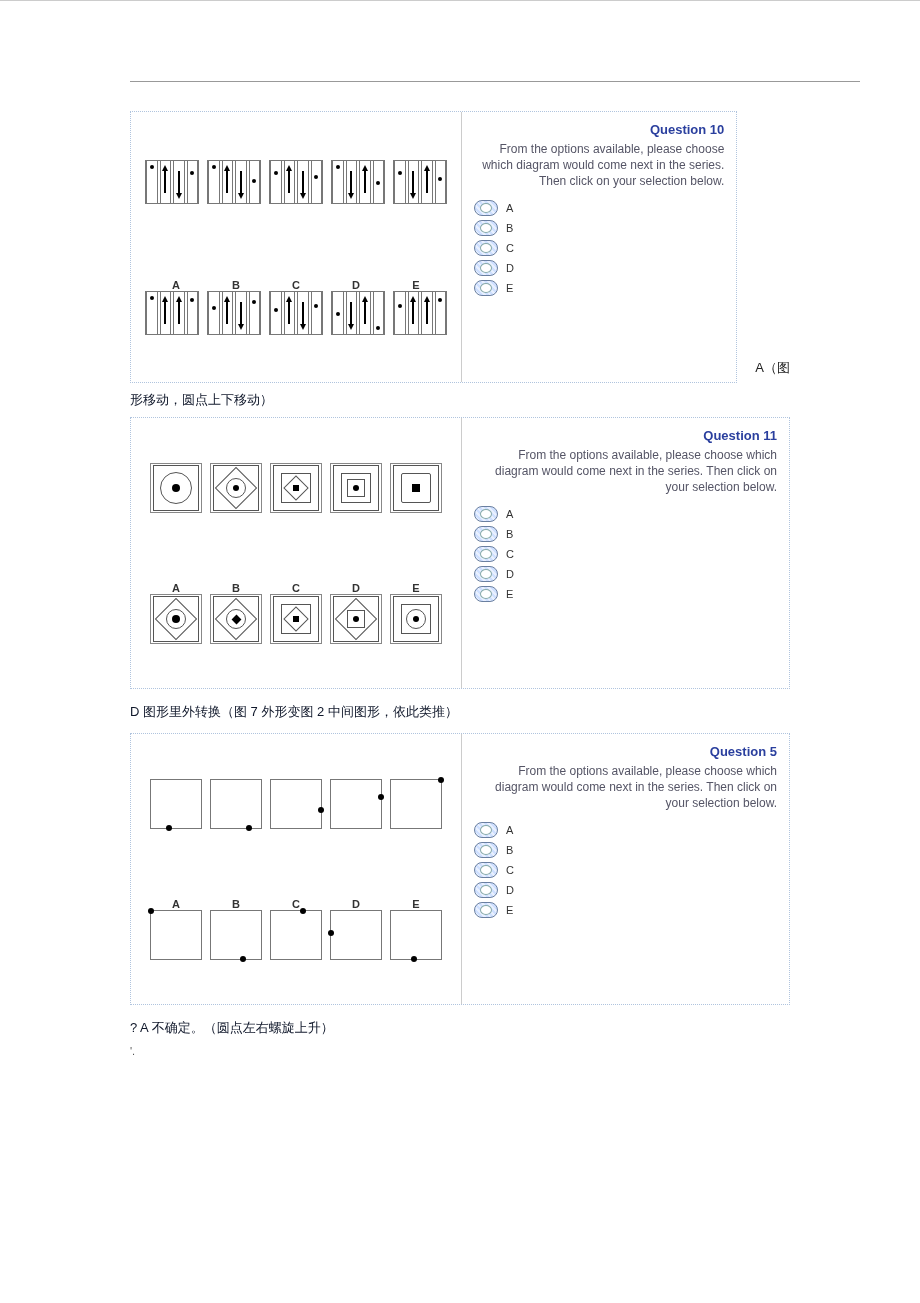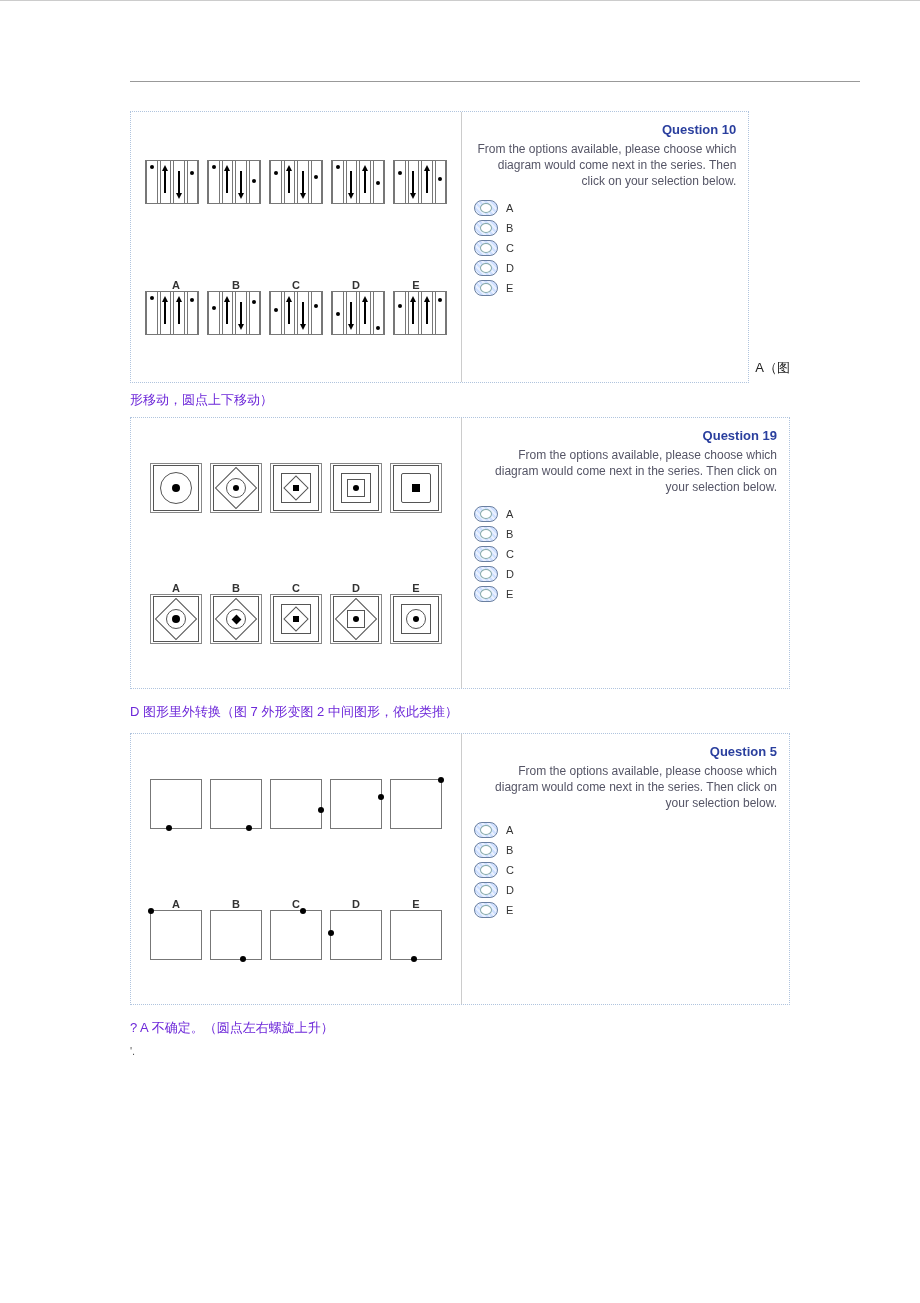--- a/index.html
+++ b/index.html
@@ -117,21 +117,21 @@
     border-radius: 50%;
     background: #fff;
     border: 1px solid #8aa;
   }
   .opt-label {
     font-size: 11px;
     color: #333;
   }
   .answer-note {
     font-size: 13px;
-    color: #6d28d9;
+    color: #0f172a;
     margin: 8px 0 0 0;
   }
   .trail-A {
     font-size: 13px;
     color: #222;
   }
   .q10-row {
     display: flex;
     align-items: flex-end;
   }
@@ -331,21 +331,21 @@
         <div class="opt">
             <div class="radio"></div>
             <span class="opt-label">D</span>
           </div>
         <div class="opt">
             <div class="radio"></div>
             <span class="opt-label">E</span>
           </div>
       </div>
     </div>
-    <div class="trail-A" style="margin-left:6px; align-self:flex-end; margin-bottom:6px;">A（图</div>
+    <div class="trail-A" style="margin-left:18px; align-self:flex-end; margin-bottom:6px;">A（图</div>
   </div>
   <div class="answer-note">形移动，圆点上下移动）</div>
 
   <div class="qblock" style="margin-top:8px;">
     <div class="diagram-area">
       <div class="diagram-placeholder">
         <div class="row">
           <div class="cell">
               <div class="sq">
                 <div class="circ">
@@ -440,21 +440,21 @@
                       <div class="dot-sm"></div>
                     </div>
                   </div>
                 </div>
               </div>
           </div>
         </div>
       </div>
     </div>
     <div class="q-panel">
-      <div class="q-title">Question 19</div>
+      <div class="q-title">Question 11</div>
       <div class="q-instr">From the options available, please choose which diagram would come next in the series. Then click on your selection below.</div>
       <div class="opt">
           <div class="radio"></div>
           <span class="opt-label">A</span>
         </div>
       <div class="opt">
           <div class="radio"></div>
           <span class="opt-label">B</span>
         </div>
       <div class="opt">

